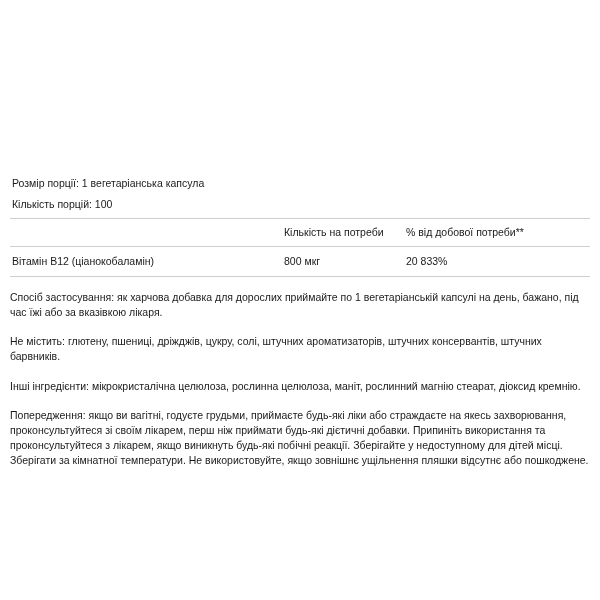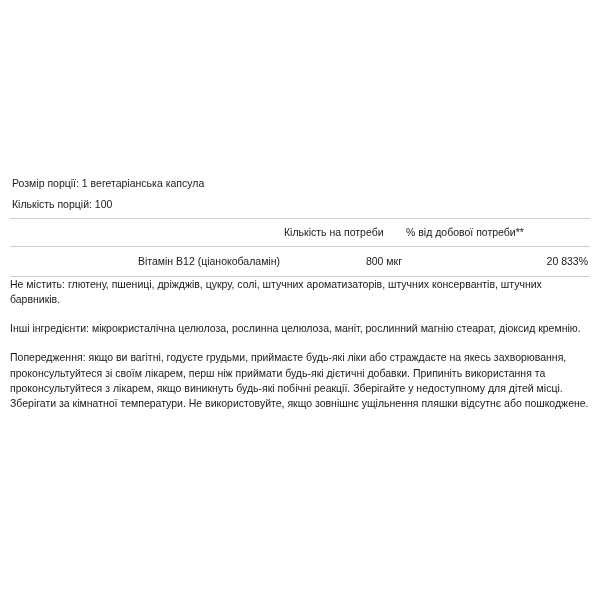--- a/index.html
+++ b/index.html
@@ -53,21 +53,20 @@
   }
   .head-row th {
     padding-top: 6px;
     padding-bottom: 6px;
     font-size: 10.5px;
   }
   .nutrient-row td {
     padding-top: 7px;
     padding-bottom: 8px;
     border-bottom: 1px solid #cfcfcf;
-    text-align: right;
   }
   .col-name { width: 268px; }
   .col-amount { width: 118px; }
   .col-dv { width: auto; }
 
   .footnote {
     font-size: 10px;
     padding-top: 8px;
     padding-bottom: 6px;
     color: #1a1a1a;
@@ -105,16 +104,17 @@
       <th class="col-dv">% від добової потреби**</th>
     </tr>
     <tr class="nutrient-row">
       <td class="col-name">Вітамін B12 (ціанокобаламін)</td>
       <td class="col-amount">800 мкг</td>
       <td class="col-dv">20 833%</td>
     </tr>
   </tbody>
     </table>
 
+  <p class="body-text first">Спосіб застосування: як харчова добавка для дорослих приймайте по 1 вегетаріанській капсулі на день, бажано, під час їжі або за вказівкою лікаря.</p>
   <p class="body-text">Не містить: глютену, пшениці, дріжджів, цукру, солі, штучних ароматизаторів, штучних консервантів, штучних барвників.</p>
   <p class="body-text">Інші інгредієнти: мікрокристалічна целюлоза, рослинна целюлоза, маніт, рослинний магнію стеарат, діоксид кремнію.</p>
   <p class="body-text warning">Попередження: якщо ви вагітні, годуєте грудьми, приймаєте будь-які ліки або страждаєте на якесь захворювання, проконсультуйтеся зі своїм лікарем, перш ніж приймати будь-які дієтичні добавки. Припиніть використання та проконсультуйтеся з лікарем, якщо виникнуть будь-які побічні реакції. Зберігайте у недоступному для дітей місці. Зберігати за кімнатної температури. Не використовуйте, якщо зовнішнє ущільнення пляшки відсутнє або пошкоджене.</p>
 </div>
 
 </body></html>

